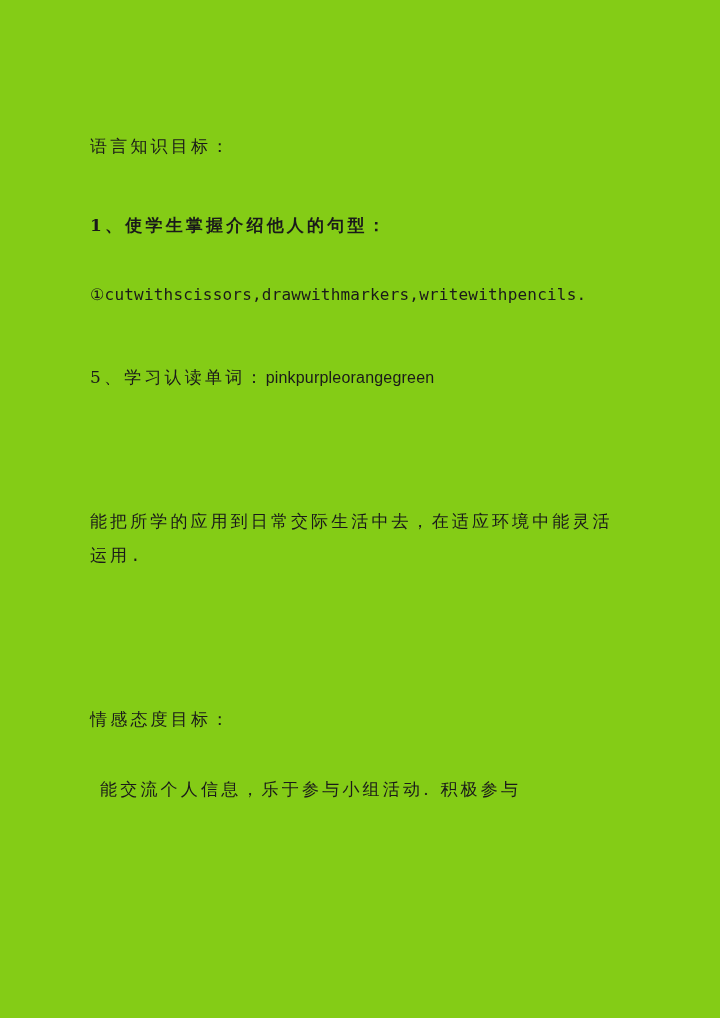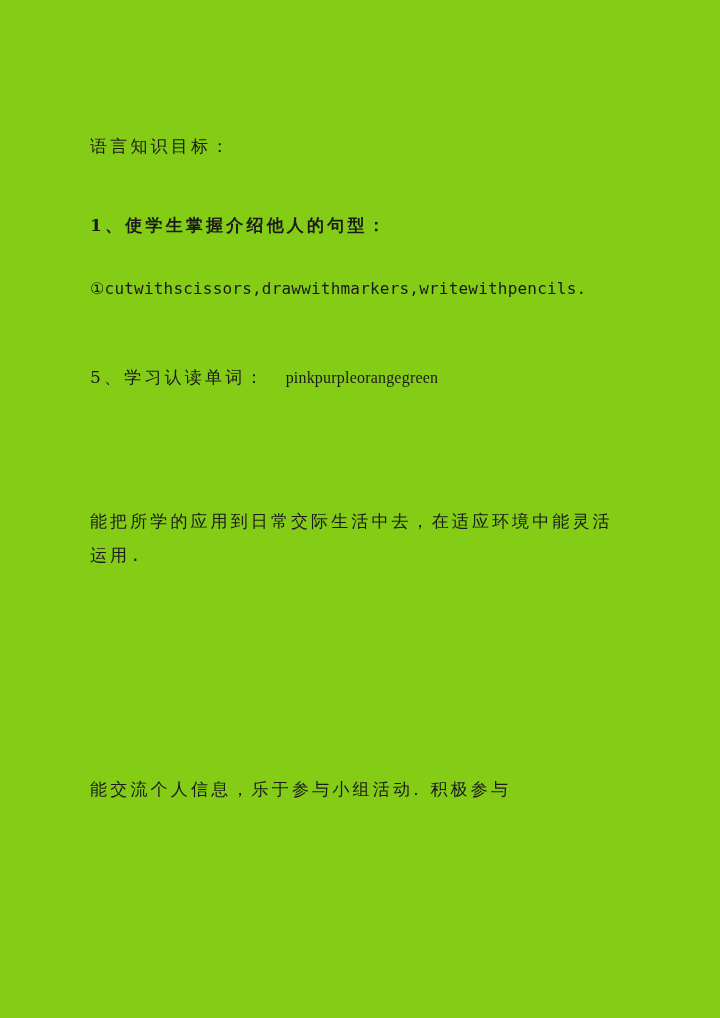--- a/index.html
+++ b/index.html
@@ -35,38 +35,38 @@
       letter-spacing: 0.2px;
       font-family: "DejaVu Sans Mono", "Liberation Mono", monospace;
       font-size: 16px;
     }
     .line.wrap {
       white-space: normal;
       letter-spacing: 3.1px;
       font-family: Liberation Mono, monospace;
     }
     .mono {
-      font-family: Liberation Serif, serif;
+      font-family: Liberation Sans, sans-serif;
       letter-spacing: 0.2px;
       font-size: 16px;
-      margin-left: 20px;
     }
   </style>
 </head>
 <body>
 
 <div class="page">
 
   <div class="line" style="top:129px;">语言知识目标：</div>
 
   <div class="line" style="top:208px;font-weight:bold;">1、使学生掌握介绍他人的句型：</div>
 
-  <div class="line latin" style="top:272px;"><span>①</span><span>cutwithscissors,drawwithmarkers,writewithpencils.</span></div>
+  <div class="line latin" style="top:278px;"><span>①</span><span>cutwithscissors,drawwithmarkers,writewithpencils.</span></div>
 
   <div class="line" style="top:360px;"><span>5、学习认读单词：</span><span class="mono">pinkpurpleorangegreen</span></div>
 
 
   <div class="line wrap" style="top:506px;">能把所学的应用到日常交际生活中去，在适应环境中能灵活运用.</div>
 
+  <div class="line" style="top:702px;">情感态度目标：</div>
 
-  <div class="line" style="top:772px;">能交流个人信息，乐于参与小组活动. 积极参与</div>
+  <div class="line" style="top:772px;margin-left:10px;">能交流个人信息，乐于参与小组活动. 积极参与</div>
 
 </div>
 
 </body></html>

